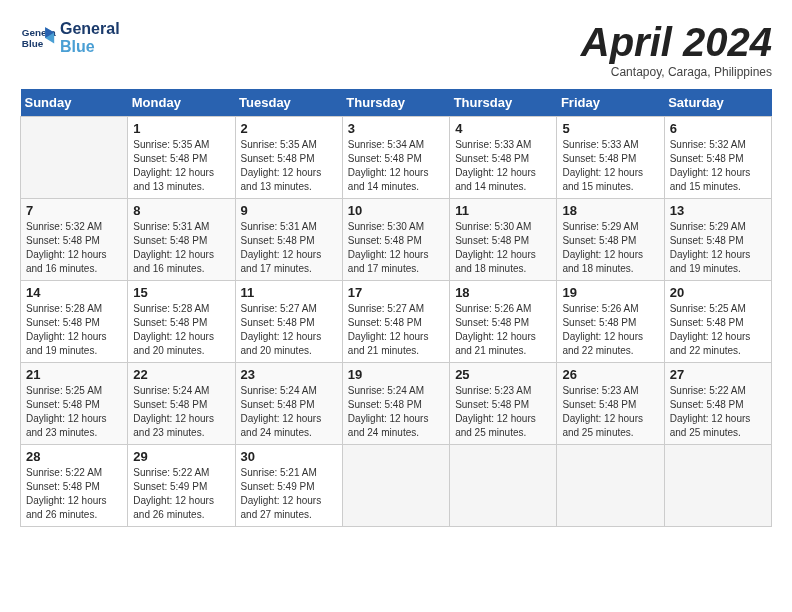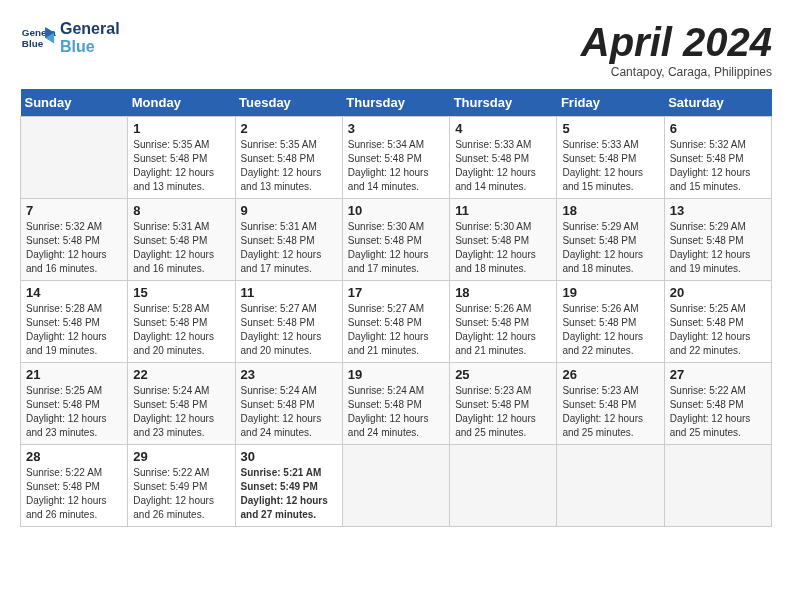--- a/index.html
+++ b/index.html
@@ -321,21 +321,21 @@
         </td>
         <td>
           <span class="day-num">29</span>
           <div class="day-info" style="white-space: pre-line;">Sunrise: 5:22 AM
 Sunset: 5:49 PM
 Daylight: 12 hours
 and 26 minutes.</div>
         </td>
         <td>
           <span class="day-num">30</span>
-          <div class="day-info" style="white-space: pre-line; font-weight: bold;">Sunrise: 5:21 AM
+          <div class="day-info" style="white-space: pre-line;">Sunrise: 5:21 AM
 Sunset: 5:49 PM
 Daylight: 12 hours
 and 27 minutes.</div>
         </td>
         <td class="empty-cell"></td>
         <td class="empty-cell"></td>
         <td class="empty-cell"></td>
         <td class="empty-cell"></td>
       </tr>
     </tbody>

